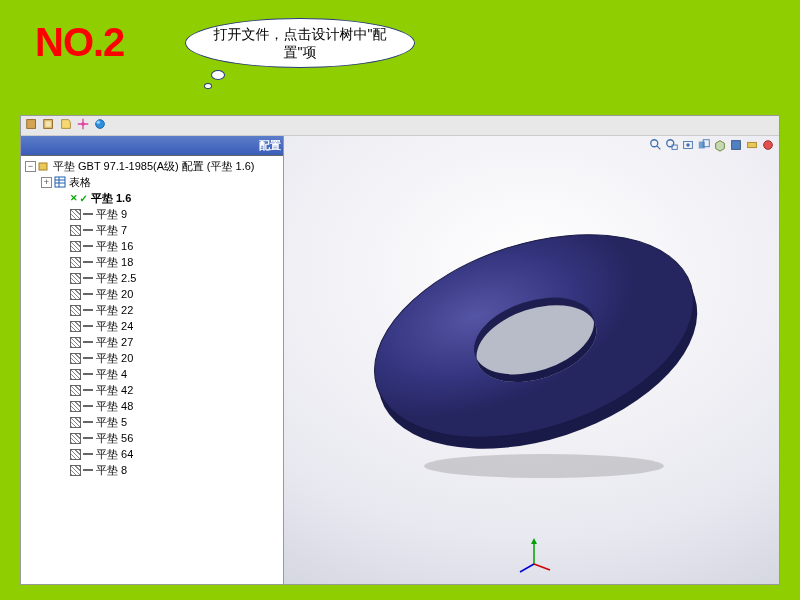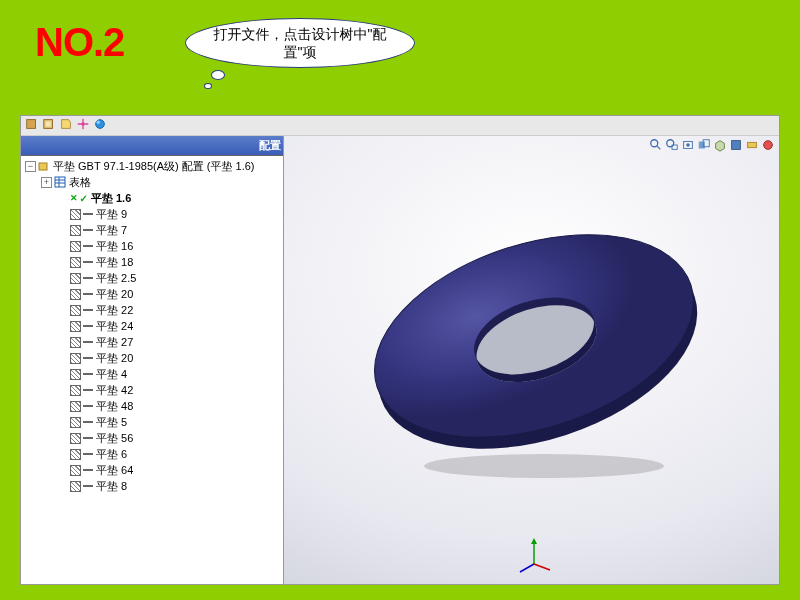--- a/index.html
+++ b/index.html
@@ -343,28 +343,20 @@
                 <span class="dash-icon"></span>
               </span>
               <span class="label">平垫 56</span>
             </div>
             <div class="tree-item ind2">
               <span class="spacer"></span>
               <span class="icon-wrap">
                 <span class="hatch-icon"></span>
                 <span class="dash-icon"></span>
               </span>
-              <span class="label">平垫 6</span>
-            </div>
-            <div class="tree-item ind2">
-              <span class="spacer"></span>
-              <span class="icon-wrap">
-                <span class="hatch-icon"></span>
-                <span class="dash-icon"></span>
-              </span>
               <span class="label">平垫 64</span>
             </div>
             <div class="tree-item ind2">
               <span class="spacer"></span>
               <span class="icon-wrap">
                 <span class="hatch-icon"></span>
                 <span class="dash-icon"></span>
               </span>
               <span class="label">平垫 8</span>
             </div>

